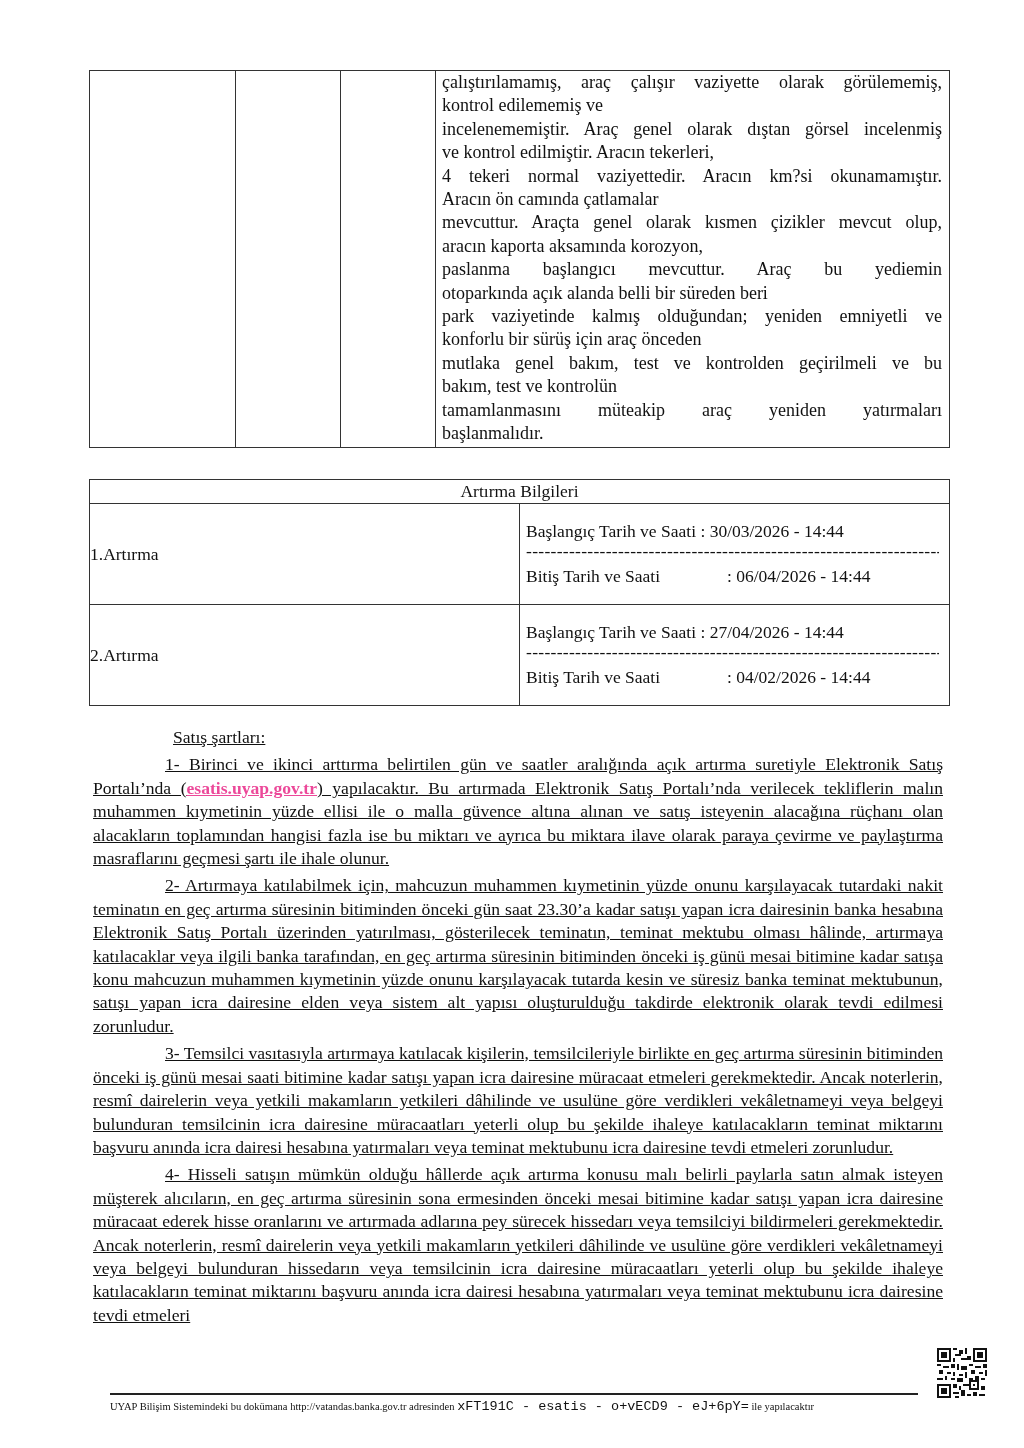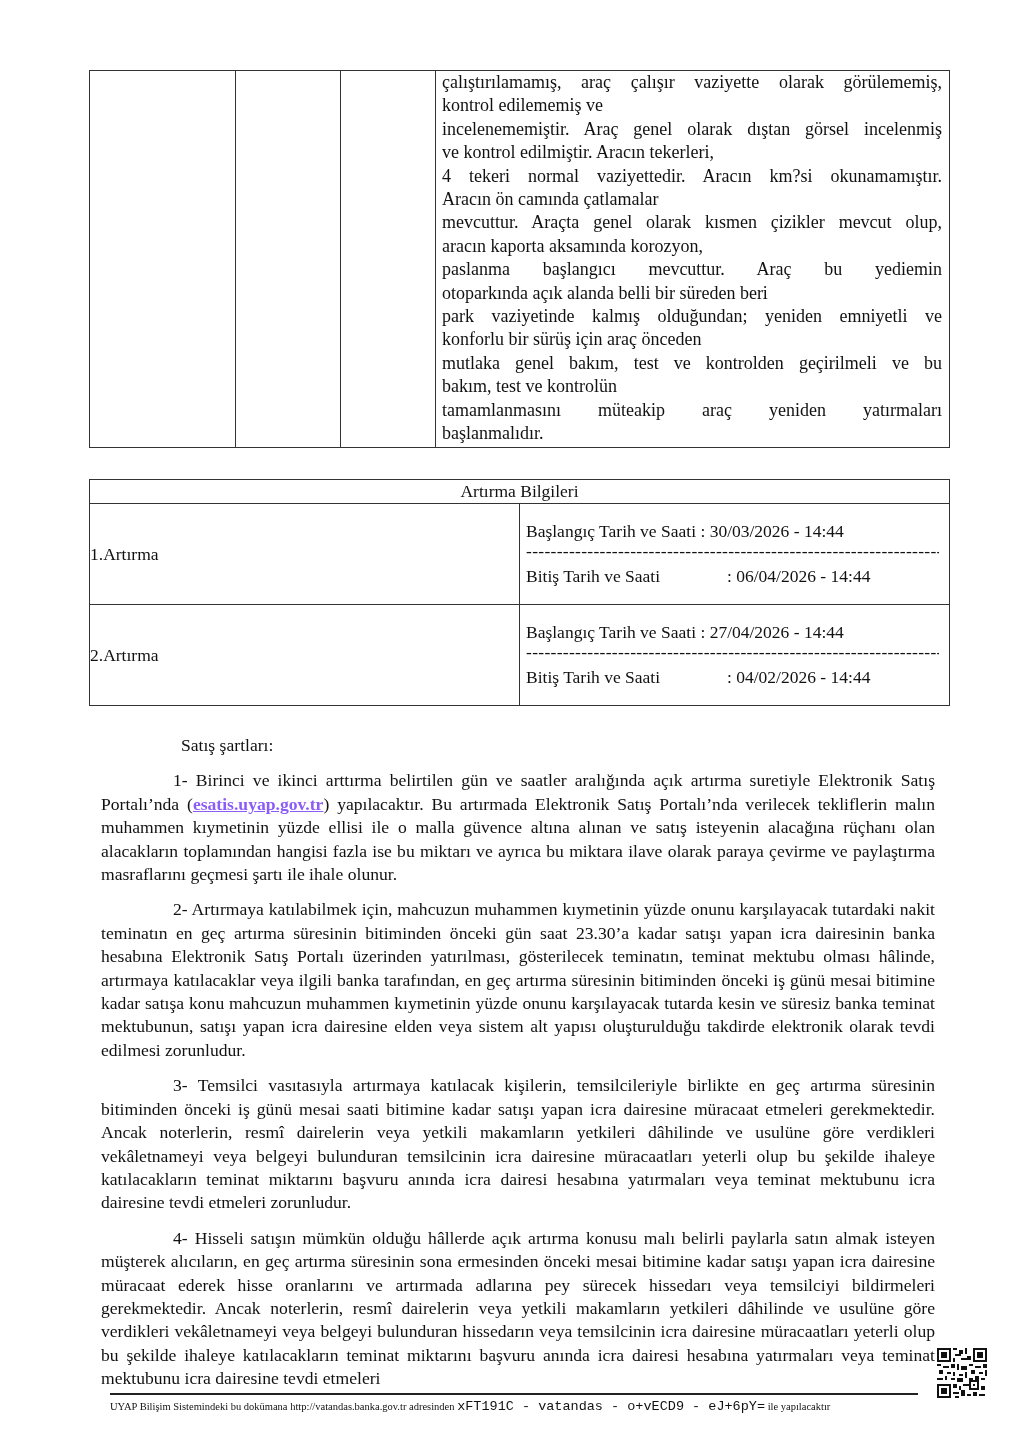--- a/index.html
+++ b/index.html
@@ -37,23 +37,23 @@
     .info .line { height: 25px; line-height: 25px; white-space: nowrap; }
     .info .dash { height: 20px; line-height: 14px; overflow: hidden; white-space: nowrap; letter-spacing: 0.3px; }
     .info .lbl { display: inline-block; }
     .info .lbl.bitis { width: 201px; }
 
     
     .body {
       position: absolute; left: 89px; top: 722px; width: 858px;
       font-size: 17.6px; line-height: 23.4px; text-align: justify;
     }
-    .body p { margin: 12px; text-indent: 72px; text-align: justify; }
+    .body p { margin: 4px; text-indent: 72px; text-align: justify; text-decoration: underline; }
     .body .heading { text-indent: 80px; }
-    .body a { color: #8b5cf6; font-weight: bold; text-decoration: underline; }
+    .body a { color: #ec4899; font-weight: bold; text-decoration: underline; }
 
     
     .qr { position: absolute; left: 937px; top: 1348px; width: 50px; height: 50px; }
     .footer-line { position: absolute; left: 110px; top: 1393px; width: 808px; height: 0; border-top: 2px solid #222; }
     .footer {
       position: absolute; left: 110px; top: 1397px; width: 830px; height: 20px;
       font-size: 10.5px; white-space: nowrap; line-height: 20px;
     }
     .footer .code { font-family: "Liberation Mono", monospace; font-size: 13.5px; }
   </style>
@@ -187,17 +187,17 @@
         <rect x="15" y="23" width="2" height="1"></rect>
       <rect x="18" y="22" width="2" height="2"></rect>
         <rect x="21" y="23" width="3" height="1"></rect>
         <rect x="9" y="24" width="2" height="1"></rect>
     </g>
   </svg>
 
   <div class="footer-line"></div>
   <div class="footer">
     <span>UYAP Bilişim Sistemindeki bu dokümana http://vatandas.banka.gov.tr adresinden</span>
-    <span class="code">xFT191C - vatandas - o+vECD9 - eJ+6pY=</span>
+    <span class="code">xFT191C - esatis - o+vECD9 - eJ+6pY=</span>
     <span>ile yapılacaktır</span>
   </div>
 
 </div>
 
 </body></html>

